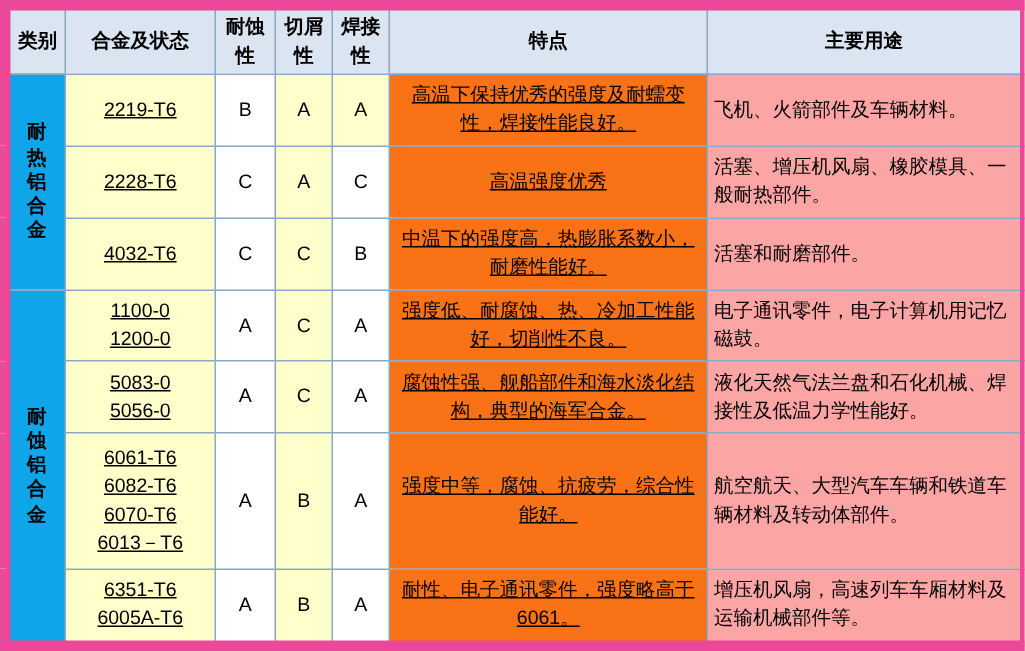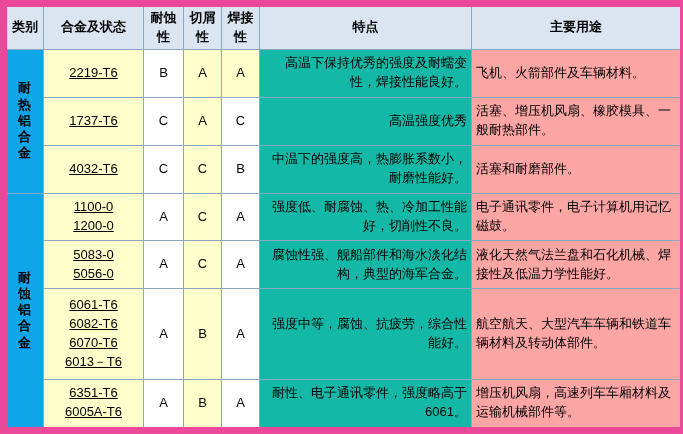--- a/index.html
+++ b/index.html
@@ -67,23 +67,24 @@
     font-size: 13px;
     text-decoration: underline;
   }
   td.prop {
     text-align: center;
     font-size: 13px;
   }
   td.prop.yellow { background: #ffffcc; }
   td.prop.white  { background: #ffffff; }
   td.feature {
-    background: #14b8a6;
-    text-align: right;
+    background: #f97316;
+    text-align: center;
     font-size: 13px;
+    text-decoration: underline;
   }
   td.use {
     background: #fca5a5;
     text-align: left;
     font-size: 13px;
   }
   thead th.h-cat { width: 40px; }
 </style>
 </head>
 <body>
@@ -115,21 +116,21 @@
           <span class="vtext">耐热铝合金</span>
         </td>
       <td class="alloy">2219-T6</td>
       <td class="prop white">B</td>
       <td class="prop yellow">A</td>
       <td class="prop yellow">A</td>
       <td class="feature">高温下保持优秀的强度及耐蠕变性，焊接性能良好。</td>
       <td class="use">飞机、火箭部件及车辆材料。</td>
     </tr>
     <tr>
-      <td class="alloy">1737-T6</td>
+      <td class="alloy">2228-T6</td>
       <td class="prop white">C</td>
       <td class="prop yellow">A</td>
       <td class="prop white">C</td>
       <td class="feature">高温强度优秀</td>
       <td class="use">活塞、增压机风扇、橡胶模具、一般耐热部件。</td>
     </tr>
     <tr>
       <td class="alloy">4032-T6</td>
       <td class="prop white">C</td>
       <td class="prop yellow">C</td>

